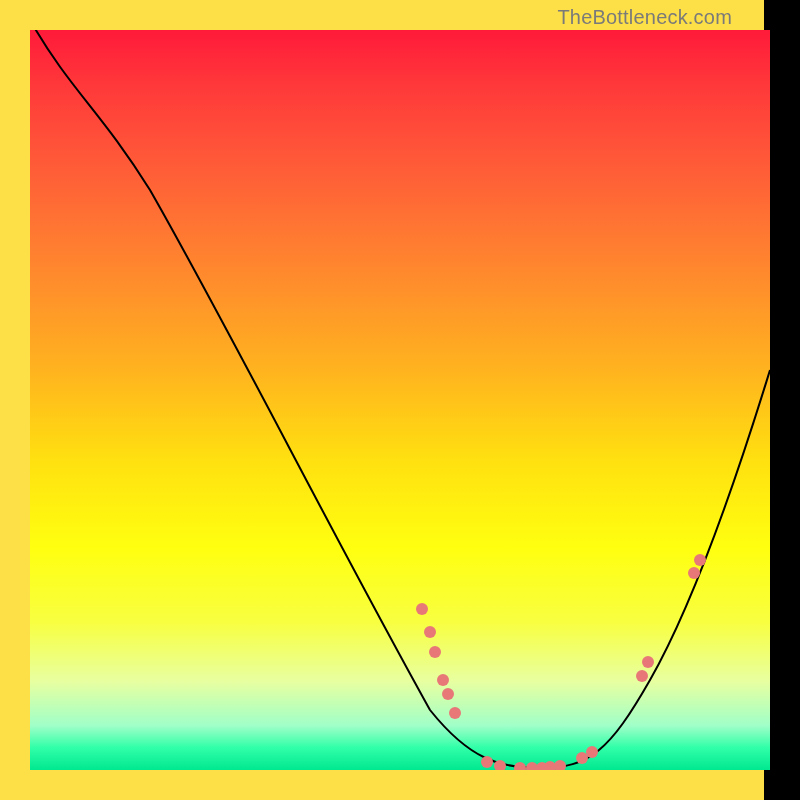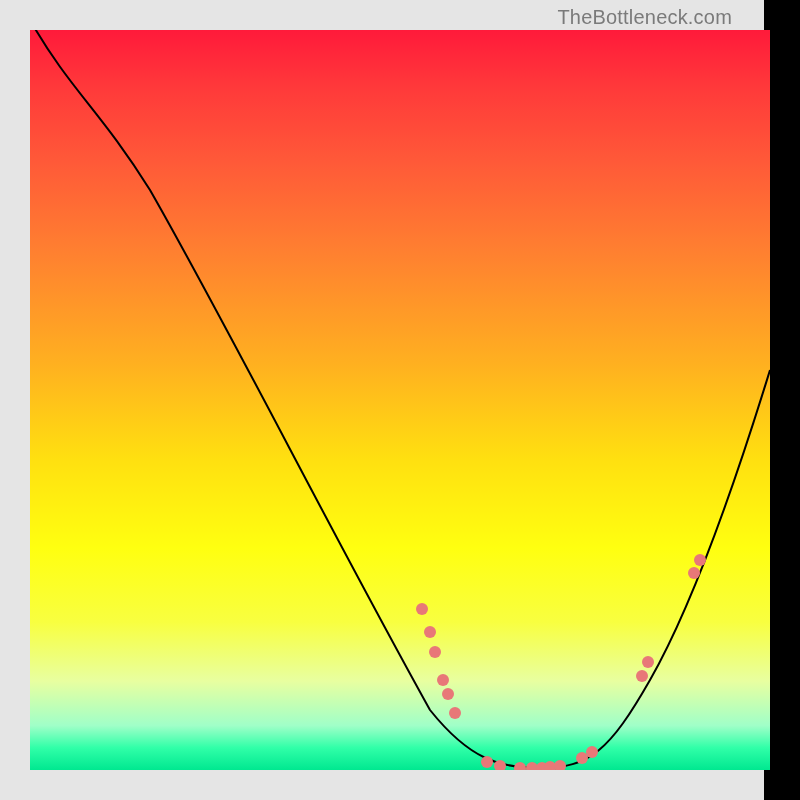--- a/index.html
+++ b/index.html
@@ -1,21 +1,21 @@
 <!DOCTYPE html>
 <html><head>
 <meta charset="utf-8">
 <style>
   * { margin: 0; padding: 0; box-sizing: border-box; }
   html, body { width: 800px; height: 800px; overflow: hidden; background: #000; }
   .container {
     position: relative;
     width: 764px;
     height: 800px;
-    background: #e5e5e5;
+    background: #fde047;
   }
   .plot-area {
     position: absolute;
     left: 30px;
     top: 30px;
     width: 740px;
     height: 740px;
     background: linear-gradient(to bottom,
       #ff1a3a 0%,
       #ff3a3a 8%,

